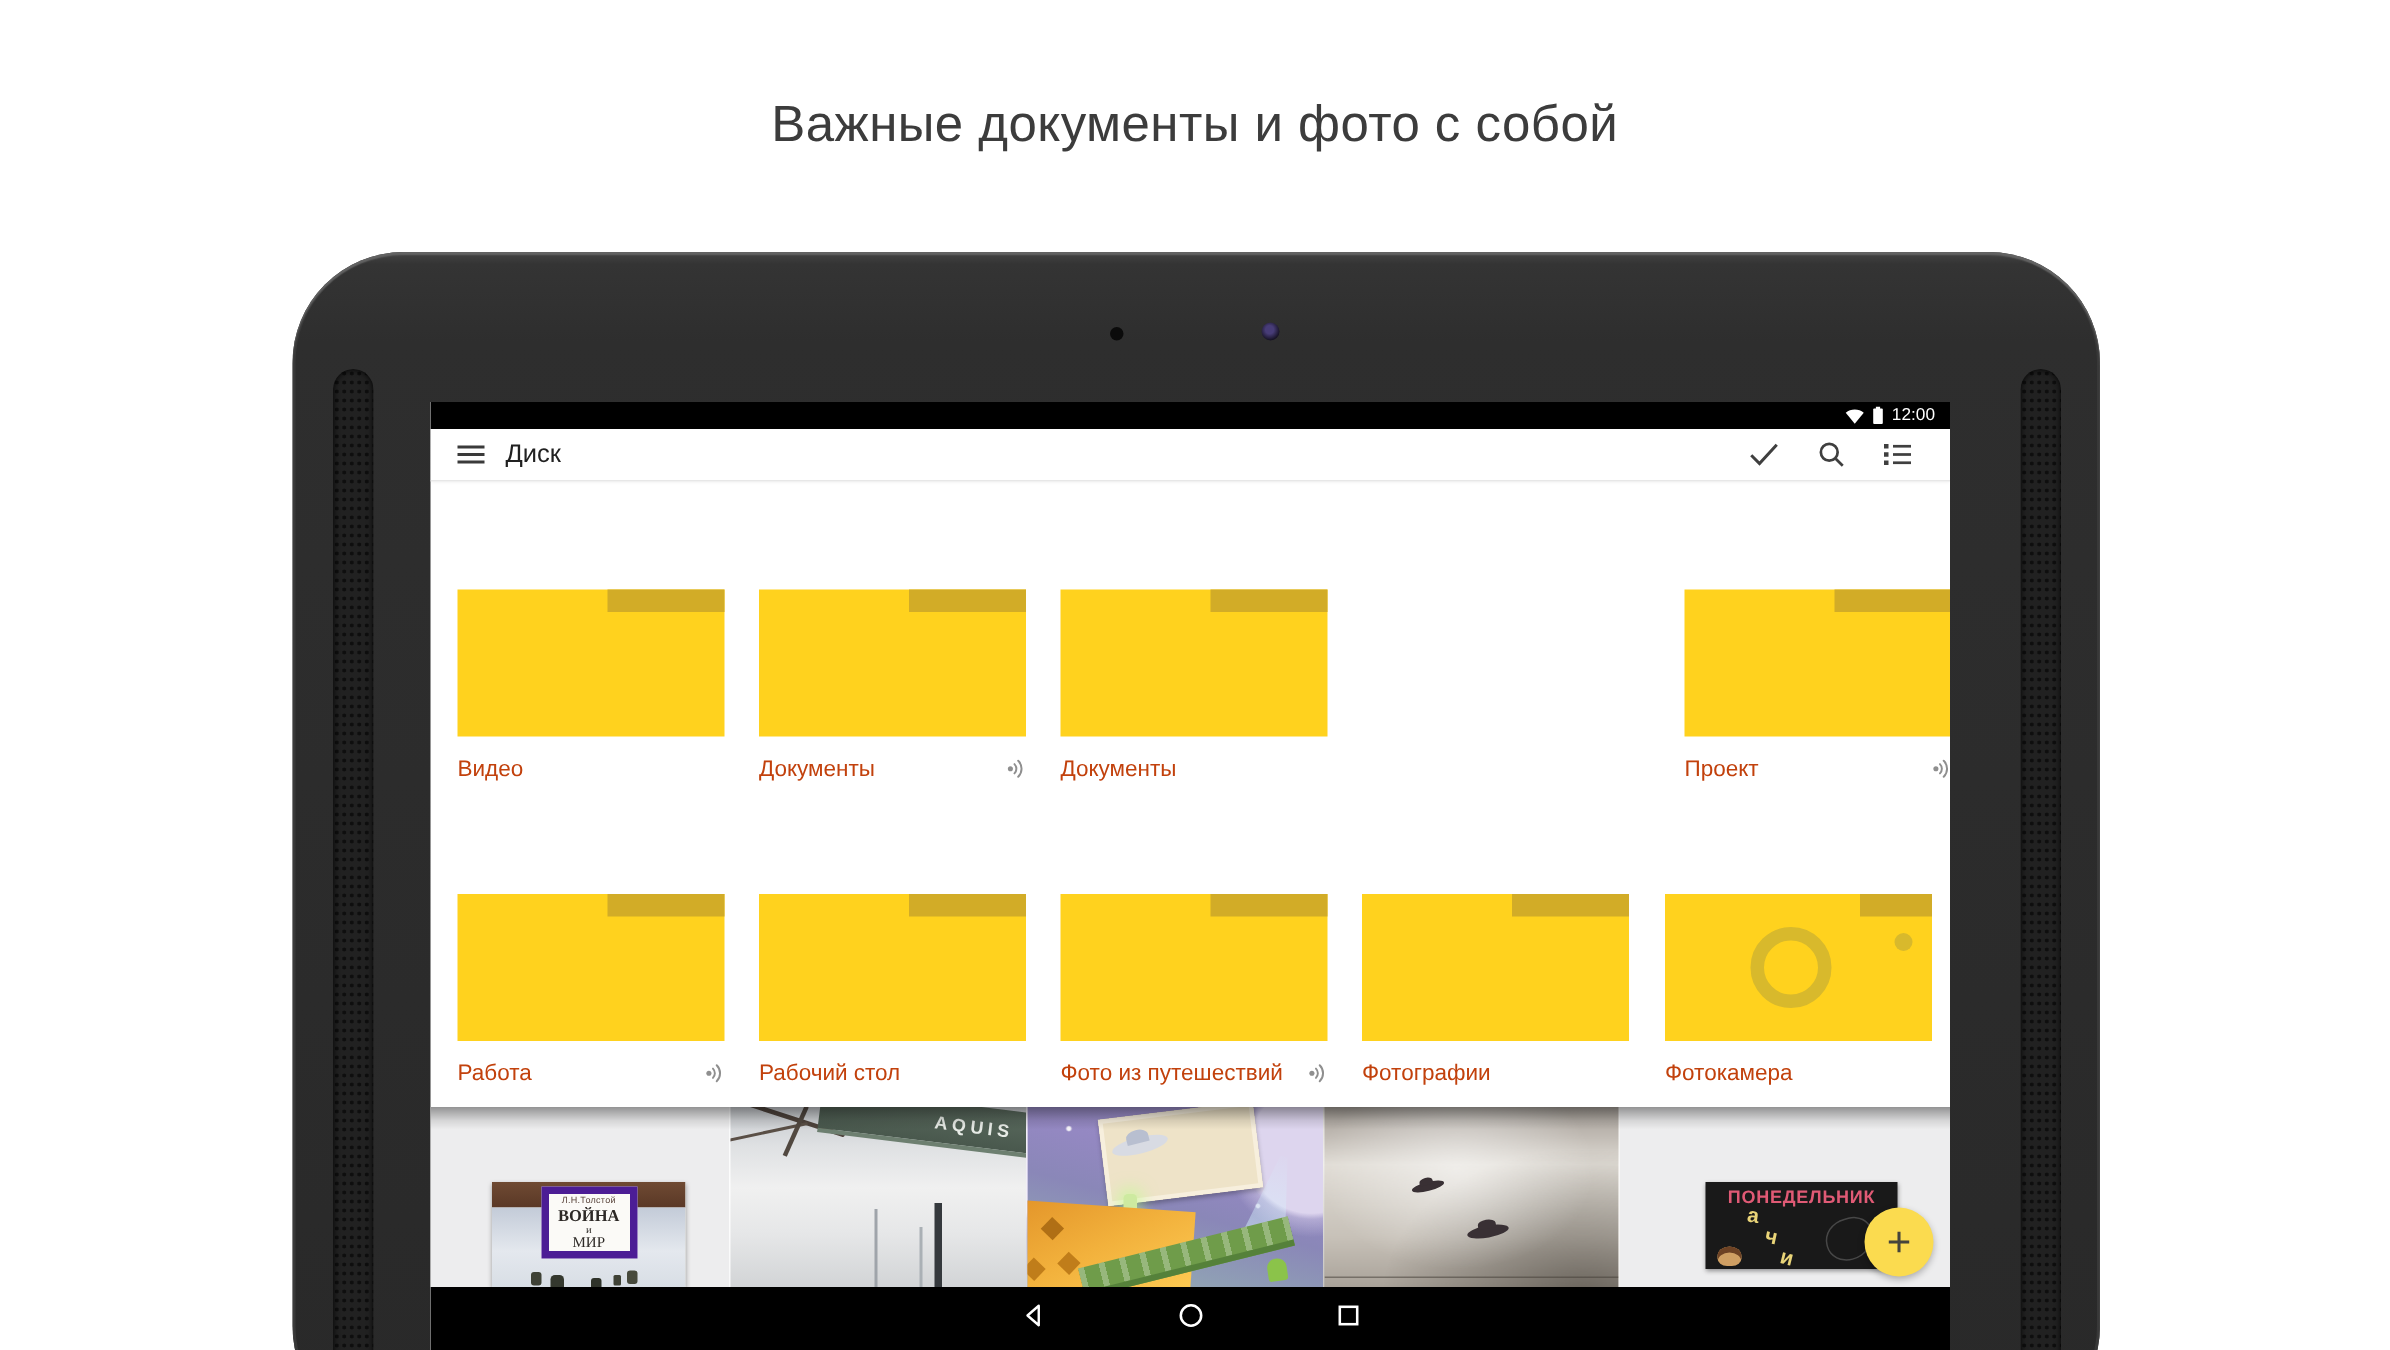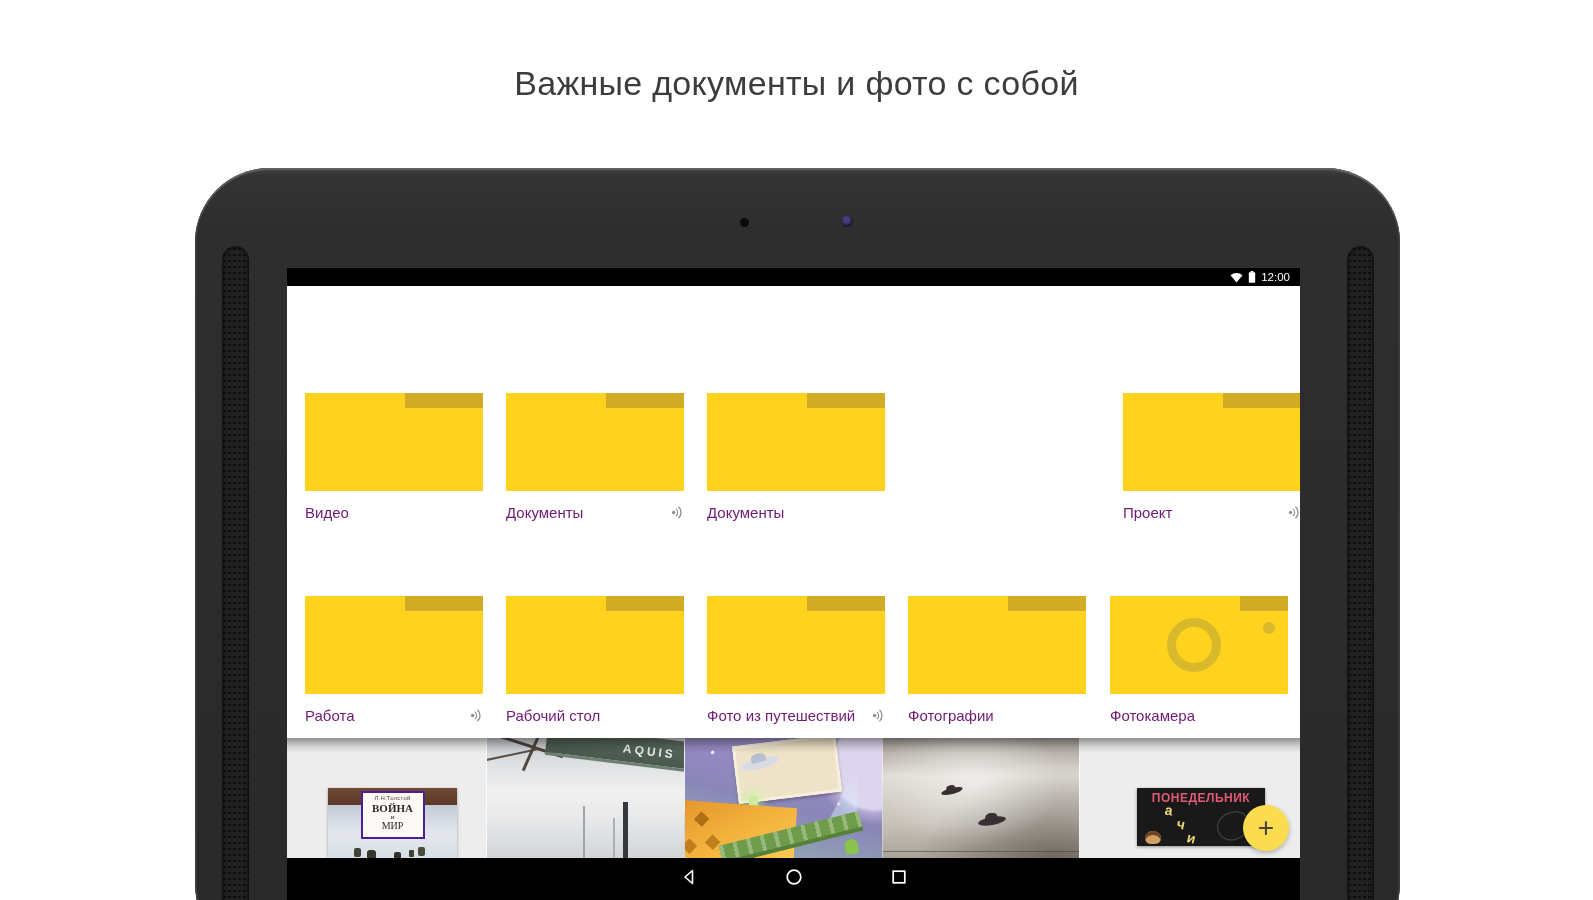--- a/index.html
+++ b/index.html
@@ -46,21 +46,21 @@
   .toolbar-title { margin-left:14px; font-size:17px; font-weight:500; color:#212121; }
   .toolbar-actions { margin-left:auto; display:flex; align-items:center; gap:26px; }
   .toolbar-actions svg { display:block; }
 
   
   .cell { position:absolute; width:178px; }
   .cell .folder { height:98px; background:#FFD21E; position:relative; }
   .cell .folder .tab { position:absolute; top:0; right:0; width:78px; height:15px; background:#D2AC27; }
   .cell.camera .folder .tab { width:48px; }
   .label-row { margin-top:13px; display:flex; justify-content:space-between; align-items:center;
-               font-size:15px; color:#701a75; }
+               font-size:15px; color:#c2410c; }
   .r1c1{left:18px;top:125px;} .r1c2{left:219px;top:125px;} .r1c3{left:420px;top:125px;}
   .r1c4{left:621px;top:125px;} .r1c5{left:823px;top:125px;margin-left:13px;}
   .r2c1{left:18px;top:328px;} .r2c2{left:219px;top:328px;} .r2c3{left:420px;top:328px;}
   .r2c4{left:621px;top:328px;} .r2c5{left:823px;top:328px;}
   .cam-ring { position:absolute; left:57px; top:22px; width:54px; height:54px;
               border:9px solid #D8B92C; border-radius:50%; }
   .cam-dot  { position:absolute; left:153px; top:26px; width:12px; height:12px;
               background:#D8B92C; border-radius:50%; }
 
   
@@ -71,21 +71,21 @@
   .tile { position:absolute; top:0; height:120px; width:198px; overflow:hidden; }
 
   
   .book { position:absolute; left:41px; top:50px; width:129px; height:70px; background:#f2f1ed;
           overflow:hidden; box-shadow:0 1px 3px rgba(0,0,0,0.35); }
   .book-band { position:absolute; top:0; left:0; width:100%; height:17px;
                background:linear-gradient(#6f4a33,#5a3826); }
   .book-sky { position:absolute; top:17px; left:0; width:100%; height:53px;
               background:linear-gradient(180deg,#c3cbd8 0,#e4e8ee 55%,#d8dee5 100%); }
   .book-label { position:absolute; top:3px; left:50%; transform:translateX(-50%); width:64px; height:48px;
-                background:#fbfaf7; border:2px solid #4c1d95; text-align:center; padding-top:2px; }
+                background:#fbfaf7; border:5px solid #4c1d95; text-align:center; padding-top:2px; }
   .book-author { font-size:6px; color:#5a453c; letter-spacing:0.2px; }
   .book-title1 { font-family:"Liberation Serif", serif; font-weight:bold; font-size:11px; color:#2d2926; margin-top:1px; }
   .book-title2 { font-family:"Liberation Serif", serif; font-size:7px; color:#2d2926; line-height:6px; }
   .book-title3 { font-family:"Liberation Serif", serif; font-weight:normal; font-size:10px; color:#2d2926; }
   .soldiers { position:absolute; bottom:1px; left:26px; width:7px; height:9px; background:#3f4236;
               border-radius:2px;
               box-shadow:54px 1px 0 -1px #3f4236, 64px -1px 0 0 #474a3c, 14px 3px 0 1px #34382e, 40px 4px 0 0 #2f332a; }
 
   
   .tile-sign { left:199px; border-left:1px solid rgba(255,255,255,0.85);
@@ -197,20 +197,47 @@
       <svg width="13" height="11" viewBox="0 0 13 11">
           <path d="M0.5 3.2 A9.5 9.5 0 0 1 12.5 3.2 L6.5 10.5 Z" fill="#fff"></path>
         </svg>
       <svg width="8" height="12" viewBox="0 0 8 12">
           <rect x="2.6" y="0" width="2.8" height="1.8" fill="#fff"></rect>
           <rect x="0.8" y="1.3" width="6.4" height="10.4" rx="0.7" fill="#fff"></rect>
         </svg>
       <span class="status-time">12:00</span>
     </div>
 
+    <div class="toolbar">
+      <div class="hamburger">
+          <i></i>
+          <i></i>
+          <i></i>
+        </div>
+      <div class="toolbar-title">Диск</div>
+      <div class="toolbar-actions">
+        <svg width="20" height="16" viewBox="0 0 20 16">
+            <path d="M1.5 8.5 L7 14 L18.5 1.5" stroke="#3f3f3f" stroke-width="2" fill="none"></path>
+          </svg>
+        <svg width="18" height="18" viewBox="0 0 18 18">
+            <circle cx="7.5" cy="7.5" r="5.6" stroke="#3f3f3f" stroke-width="1.8" fill="none"></circle>
+            <line x1="11.8" y1="11.8" x2="16.5" y2="16.5" stroke="#3f3f3f" stroke-width="1.8"></line>
+          </svg>
+        <svg width="18" height="16" viewBox="0 0 18 16">
+            <g fill="#3f3f3f">
+              <rect x="0" y="1" width="3" height="3"></rect>
+              <rect x="6" y="1.6" width="12" height="1.8"></rect>
+              <rect x="0" y="6.5" width="3" height="3"></rect>
+              <rect x="6" y="7.1" width="12" height="1.8"></rect>
+              <rect x="0" y="12" width="3" height="3"></rect>
+              <rect x="6" y="12.6" width="12" height="1.8"></rect>
+            </g>
+          </svg>
+      </div>
+    </div>
 
     <div class="cell r1c1">
       <div class="folder">
           <div class="tab"></div>
         </div>
       <div class="label-row">
           <span>Видео</span>
         </div>
     </div>
     <div class="cell r1c2">

